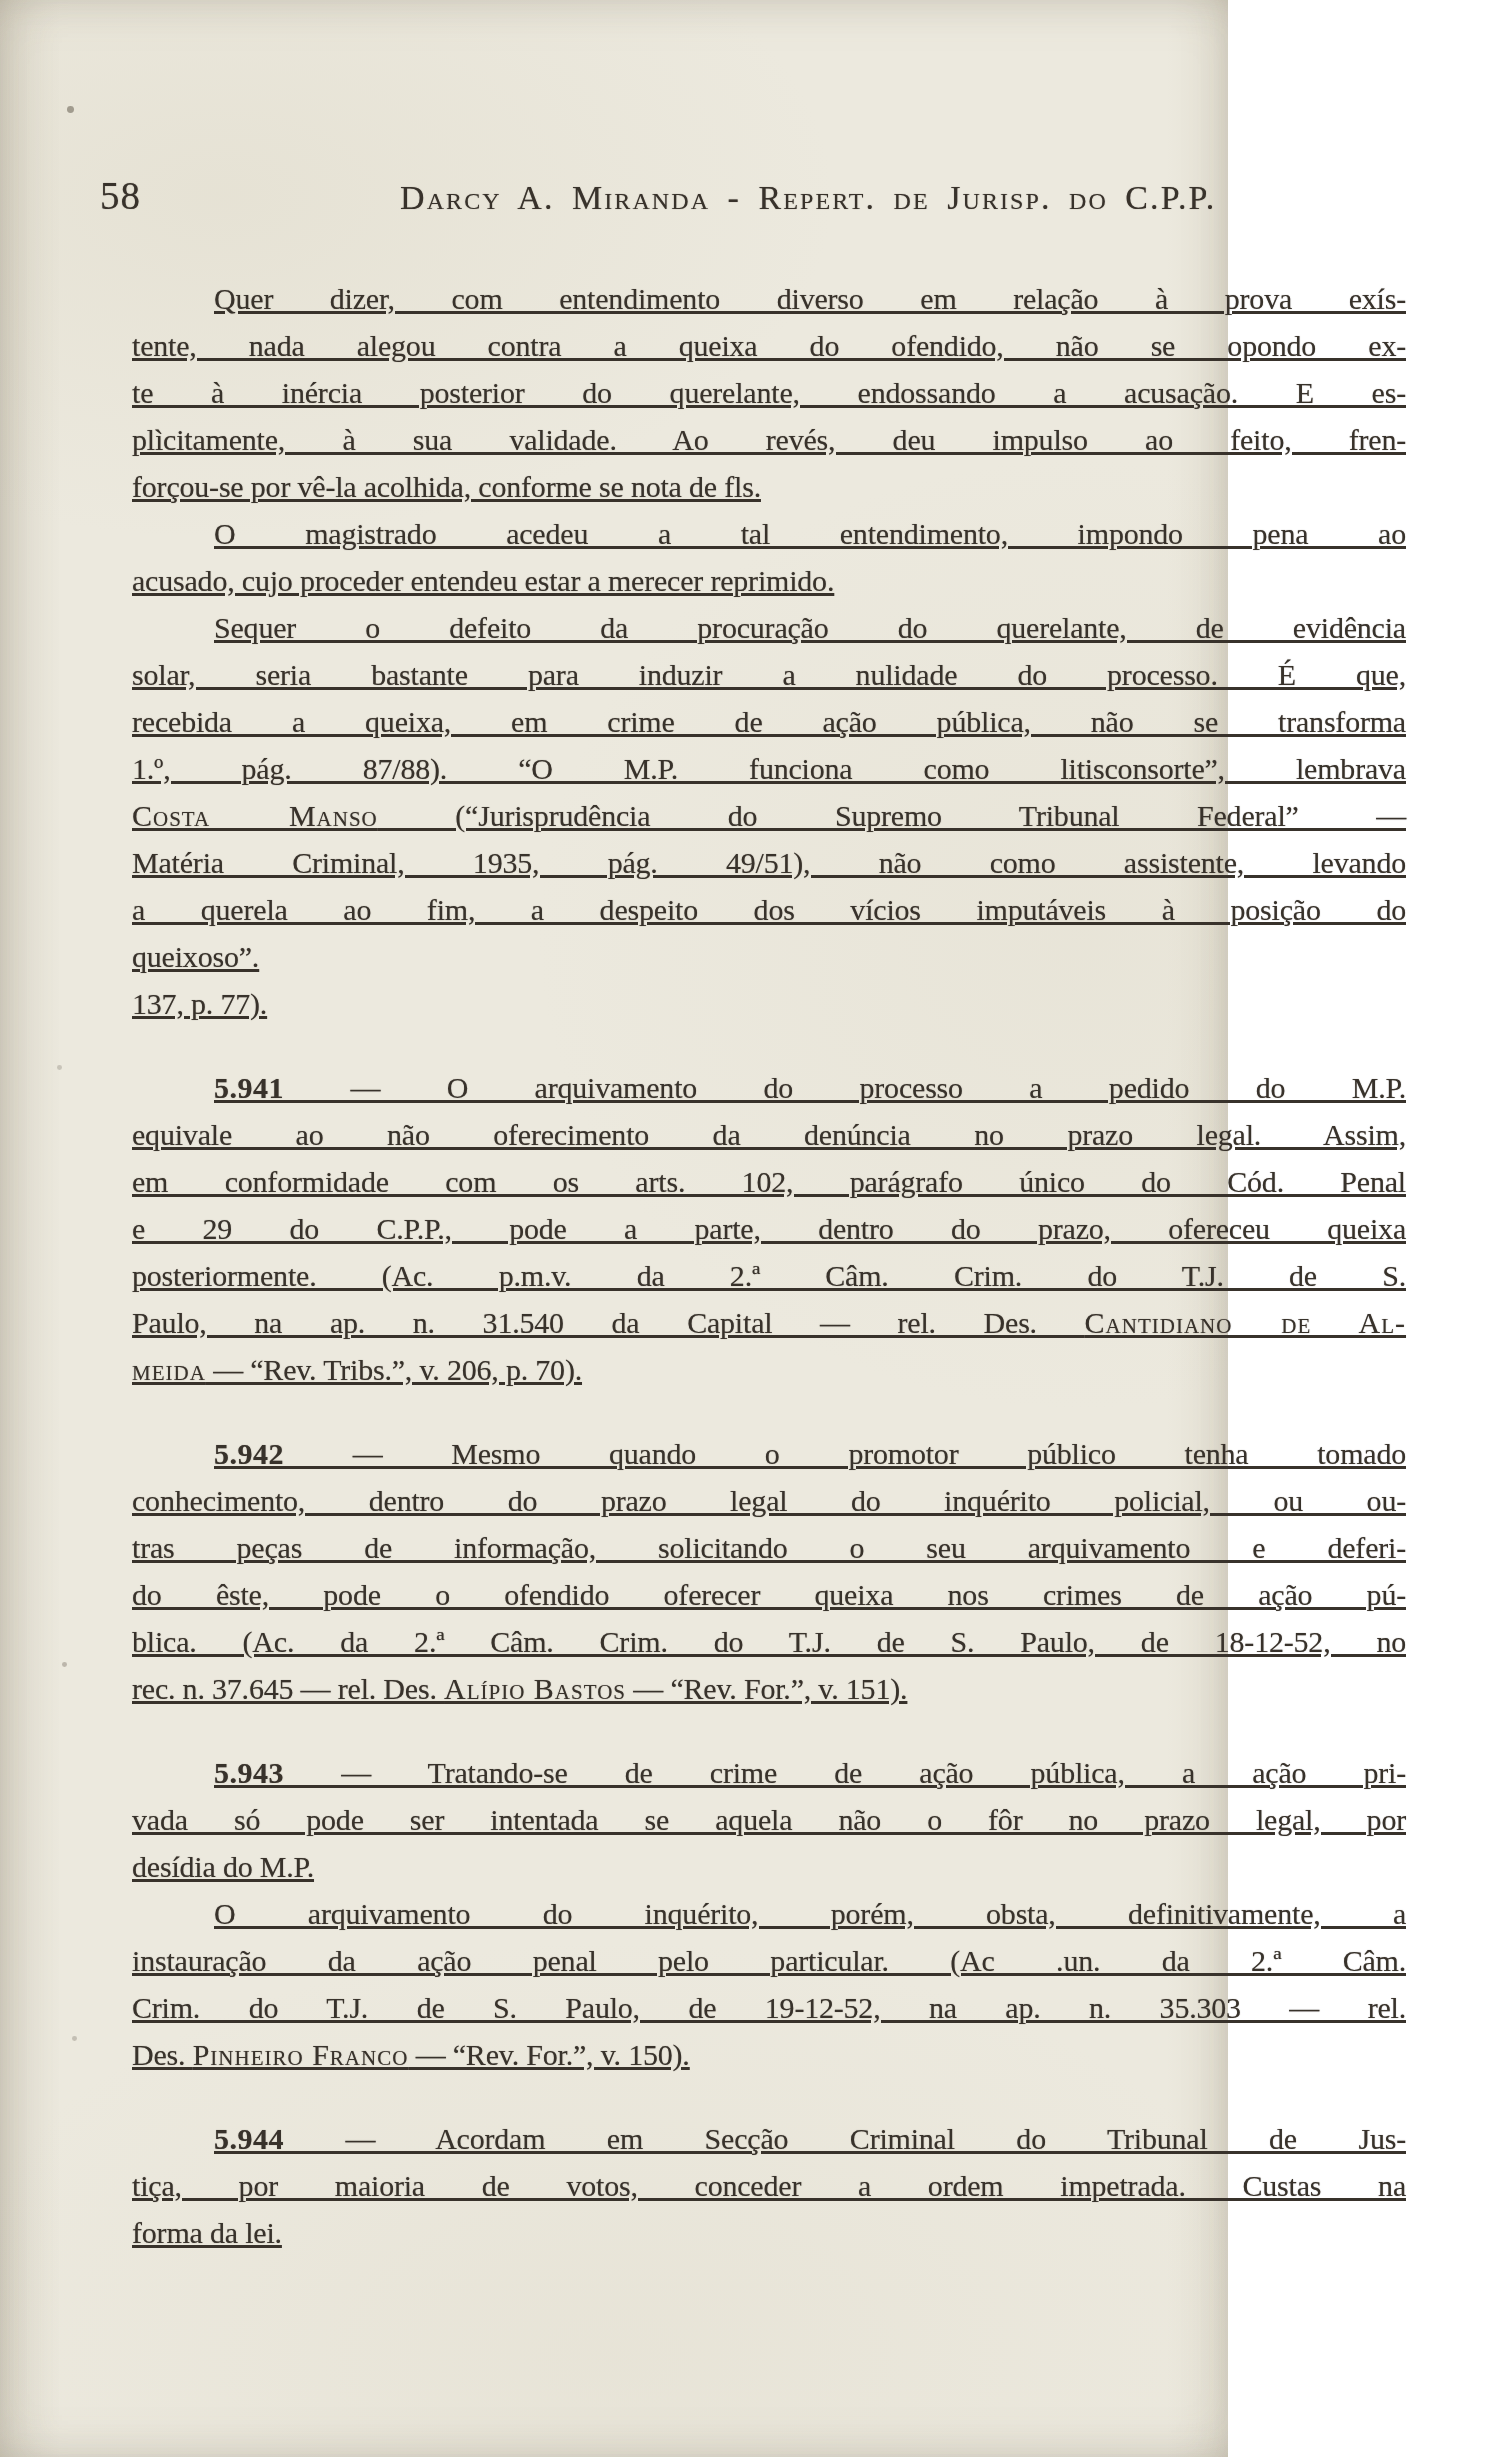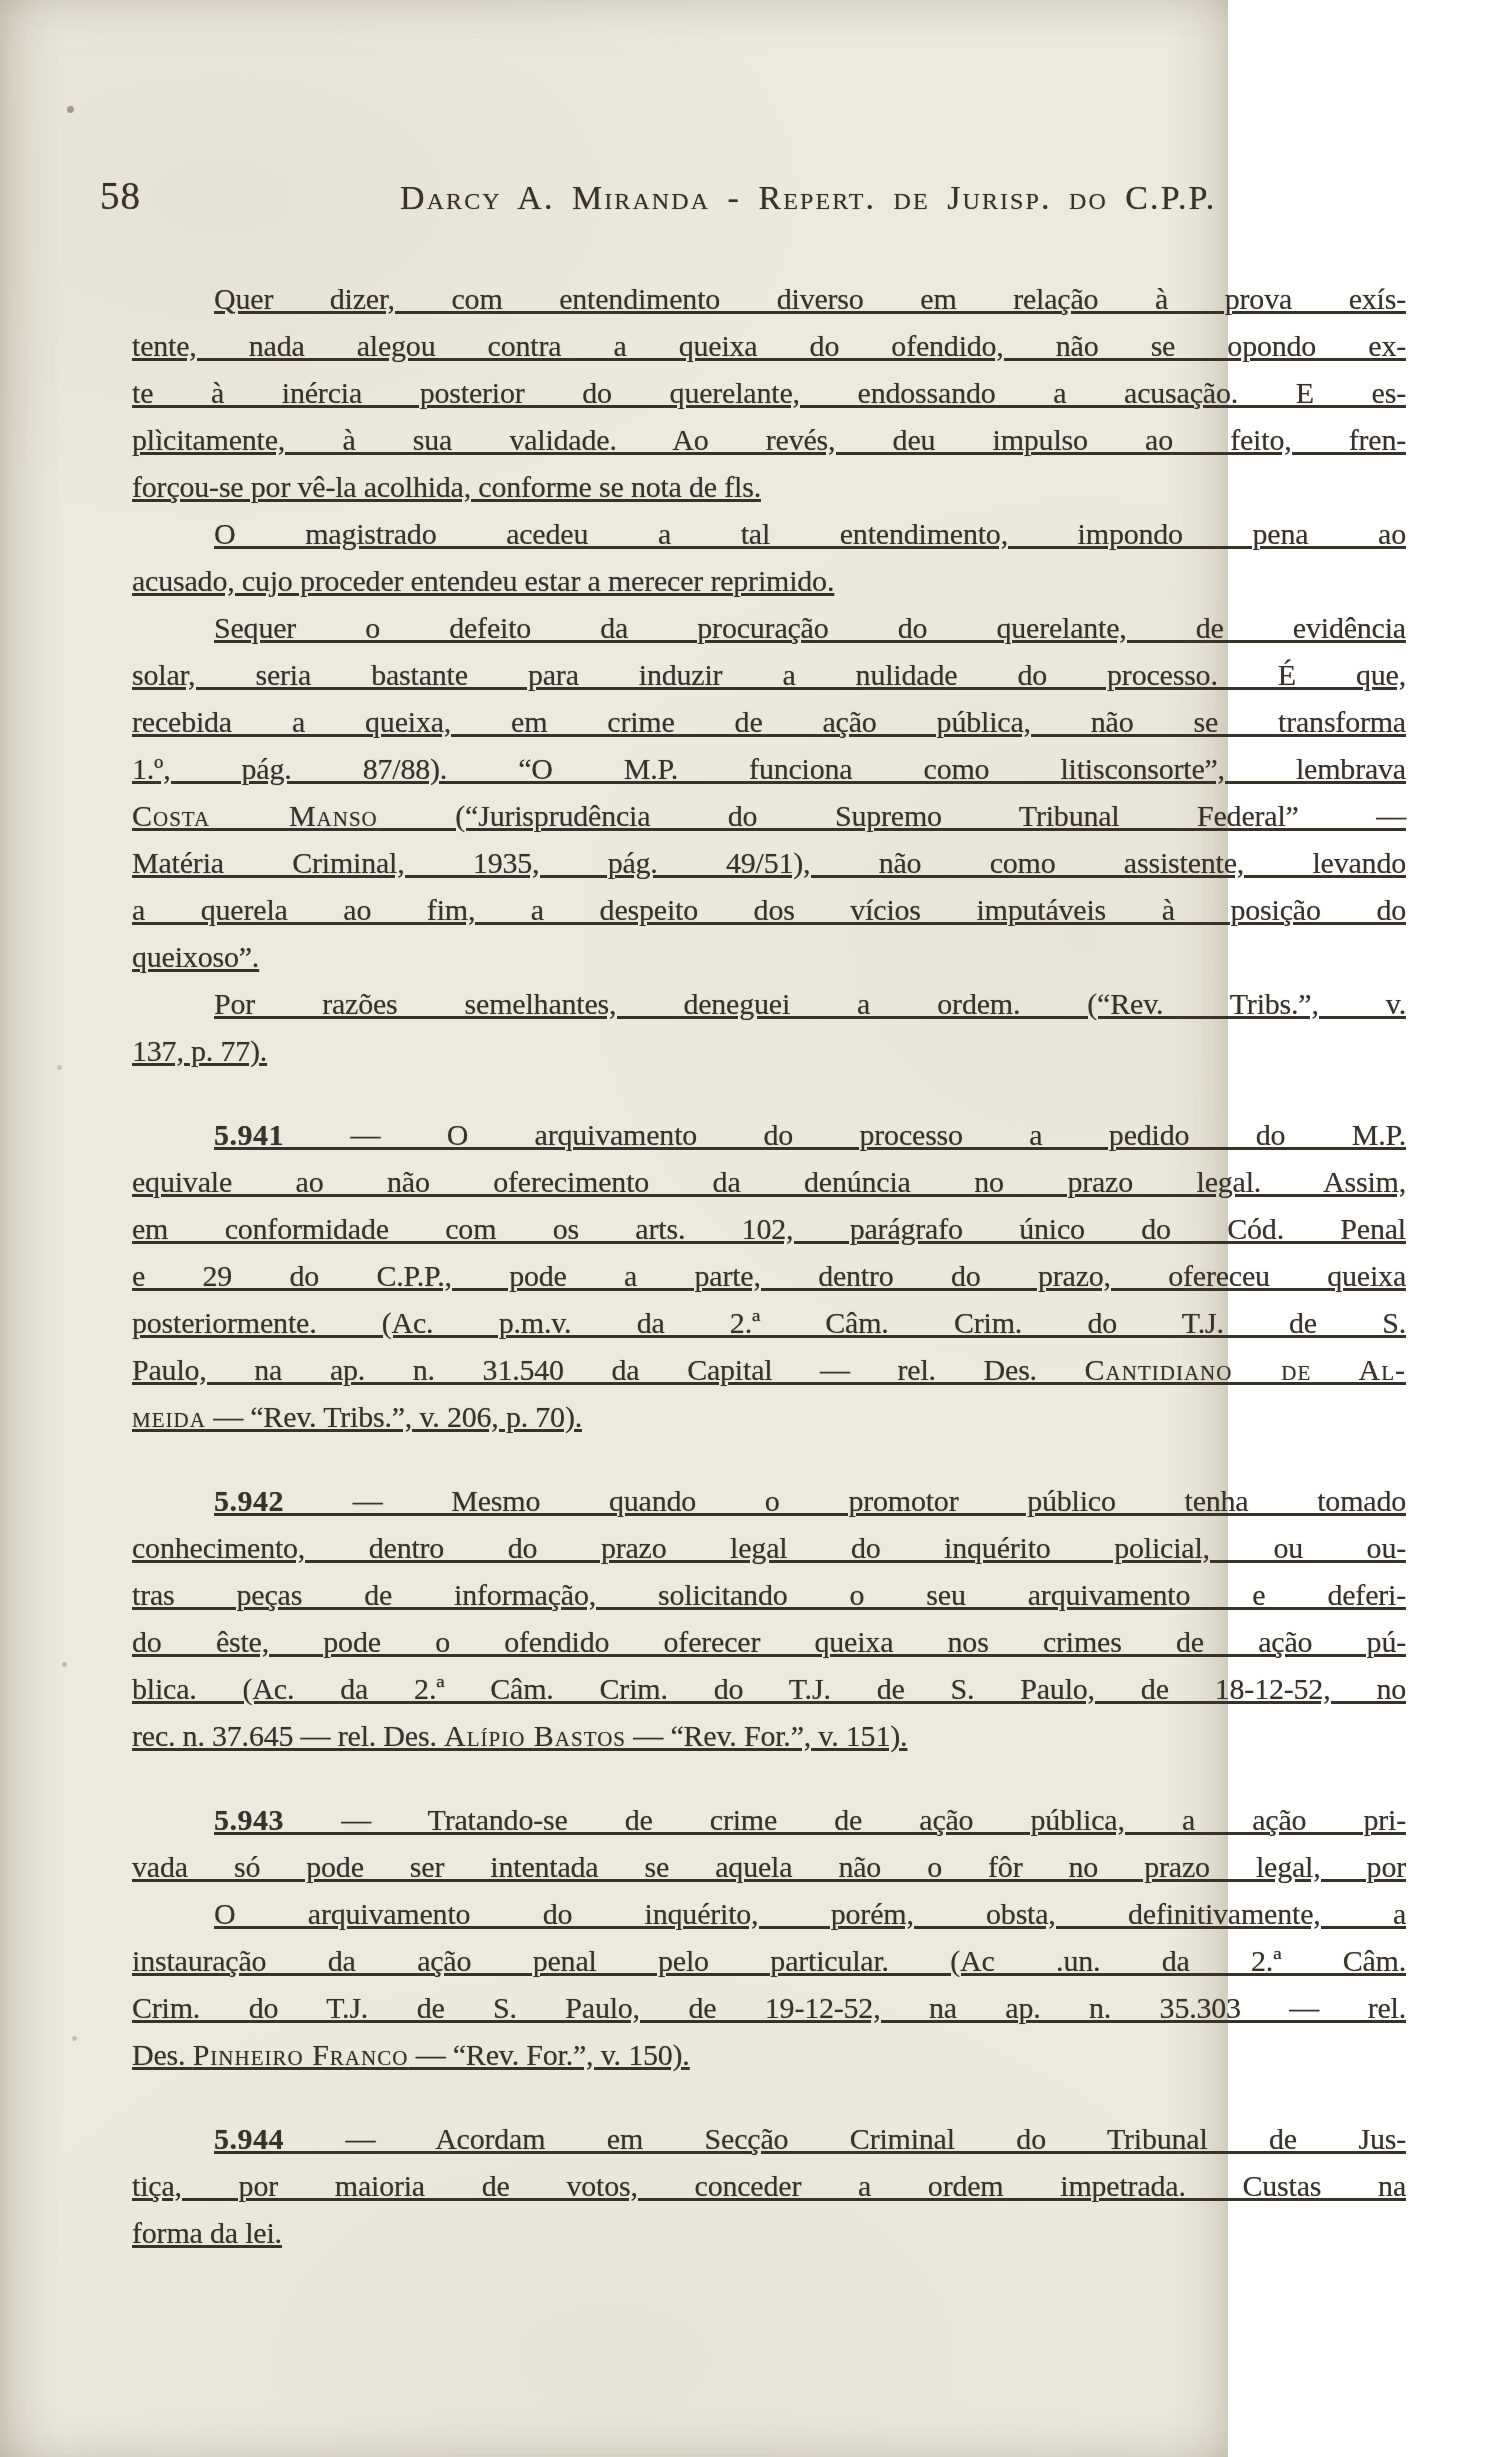--- a/index.html
+++ b/index.html
@@ -113,21 +113,20 @@
         <div class="line first"><span class="seg-n">Sequer o defeito da procuração do querelante, de evidência</span></div>
         <div class="line"><span class="seg-n">solar, seria bastante para induzir a nulidade do processo. É que,</span></div>
         <div class="line"><span class="seg-n">recebida a queixa, em crime de ação pública, não se transforma</span></div>
         <div class="line"><span class="seg-n">1.º, pág. 87/88). “O M.P. funciona como litisconsorte”, lembrava</span></div>
         <div class="line"><span class="seg-sc">Costa Manso</span><span class="seg-n"> (“Jurisprudência do Supremo Tribunal Federal” —</span></div>
         <div class="line"><span class="seg-n">Matéria Criminal, 1935, pág. 49/51), não como assistente, levando</span></div>
         <div class="line"><span class="seg-n">a querela ao fim, a despeito dos vícios imputáveis à posição do</span></div>
         <div class="line last"><span class="seg-n">queixoso”.</span></div>
       </div>
       <div class="para">
-        <div class="line first"><span class="seg-n">Por razões semelhantes, deneguei a ordem. (“Rev. Tribs.”, v.</span></div>
         <div class="line last"><span class="seg-n">137, p. 77).</span></div>
       </div>
       <div class="para gap">
         <div class="line first"><span class="seg-b">5.941</span><span class="seg-n"> — O arquivamento do processo a pedido do M.P.</span></div>
         <div class="line"><span class="seg-n">equivale ao não oferecimento da denúncia no prazo legal. Assim,</span></div>
         <div class="line"><span class="seg-n">em conformidade com os arts. 102, parágrafo único do Cód. Penal</span></div>
         <div class="line"><span class="seg-n">e 29 do C.P.P., pode a parte, dentro do prazo, ofereceu queixa</span></div>
         <div class="line"><span class="seg-n">posteriormente. (Ac. p.m.v. da 2.ª Câm. Crim. do T.J. de S.</span></div>
         <div class="line"><span class="seg-n">Paulo, na ap. n. 31.540 da Capital — rel. Des. </span><span class="seg-sc">Cantidiano de Al-</span></div>
         <div class="line last"><span class="seg-sc">meida</span><span class="seg-n"> — “Rev. Tribs.”, v. 206, p. 70).</span></div>
@@ -136,20 +135,21 @@
         <div class="line first"><span class="seg-b">5.942</span><span class="seg-n"> — Mesmo quando o promotor público tenha tomado</span></div>
         <div class="line"><span class="seg-n">conhecimento, dentro do prazo legal do inquérito policial, ou ou-</span></div>
         <div class="line"><span class="seg-n">tras peças de informação, solicitando o seu arquivamento e deferi-</span></div>
         <div class="line"><span class="seg-n">do êste, pode o ofendido oferecer queixa nos crimes de ação pú-</span></div>
         <div class="line"><span class="seg-n">blica. (Ac. da 2.ª Câm. Crim. do T.J. de S. Paulo, de 18-12-52, no</span></div>
         <div class="line last"><span class="seg-n">rec. n. 37.645 — rel. Des. </span><span class="seg-sc">Alípio Bastos</span><span class="seg-n"> — “Rev. For.”, v. 151).</span></div>
       </div>
       <div class="para gap">
         <div class="line first"><span class="seg-b">5.943</span><span class="seg-n"> — Tratando-se de crime de ação pública, a ação pri-</span></div>
         <div class="line"><span class="seg-n">vada só pode ser intentada se aquela não o fôr no prazo legal, por</span></div>
+        <div class="line last"><span class="seg-n">desídia do M.P.</span></div>
       </div>
       <div class="para">
         <div class="line first"><span class="seg-n">O arquivamento do inquérito, porém, obsta, definitivamente, a</span></div>
         <div class="line"><span class="seg-n">instauração da ação penal pelo particular. (Ac .un. da 2.ª Câm.</span></div>
         <div class="line"><span class="seg-n">Crim. do T.J. de S. Paulo, de 19-12-52, na ap. n. 35.303 — rel.</span></div>
         <div class="line last"><span class="seg-n">Des. </span><span class="seg-sc">Pinheiro Franco</span><span class="seg-n"> — “Rev. For.”, v. 150).</span></div>
       </div>
       <div class="para gap">
         <div class="line first"><span class="seg-b">5.944</span><span class="seg-n"> — Acordam em Secção Criminal do Tribunal de Jus-</span></div>
         <div class="line"><span class="seg-n">tiça, por maioria de votos, conceder a ordem impetrada. Custas na</span></div>

